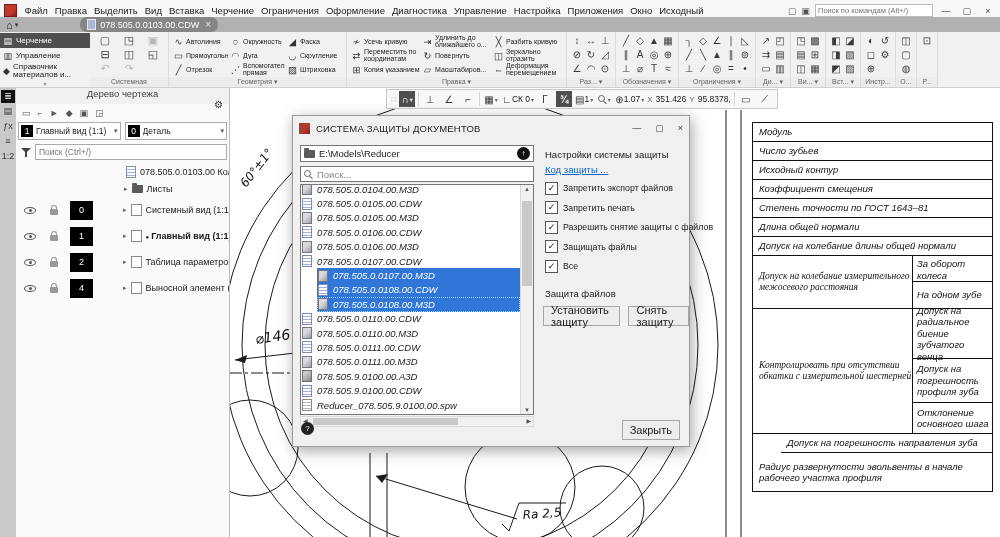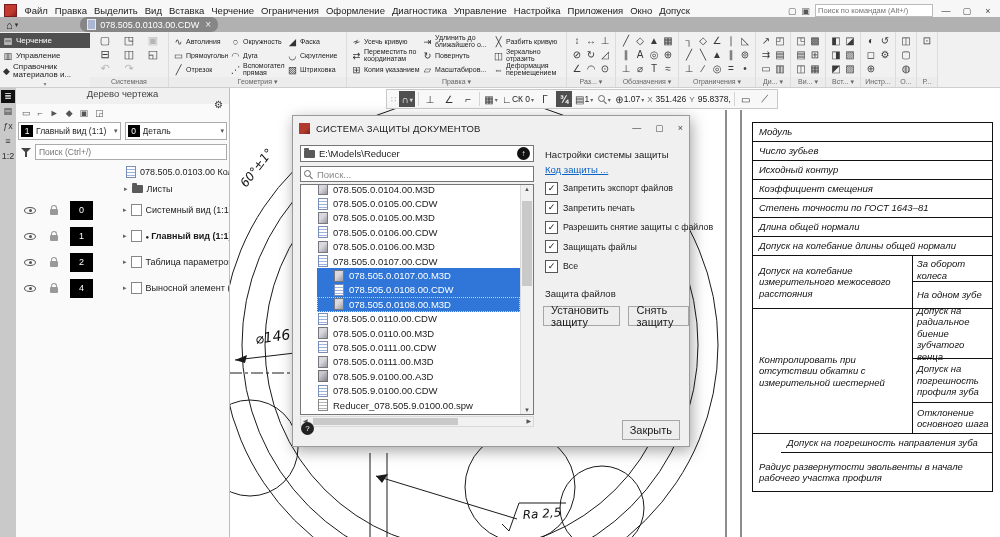--- a/index.html
+++ b/index.html
@@ -105,21 +105,21 @@
   .folder{width:11px;height:8px;background:#5a5a5a;border-radius:1px;position:relative;flex:none;}
   .folder::before{content:'';position:absolute;top:-2px;left:0;width:5px;height:2px;background:#5a5a5a;border-radius:1px 1px 0 0;}
   
   .drawing{position:absolute;left:230px;top:88px;width:770px;height:449px;background:#fff;overflow:hidden;}
   .cadtext{font:italic 12px "DejaVu Sans",sans-serif;fill:#111;}
   #param-table{position:absolute;left:522px;top:34px;width:241px;border:1.5px solid #111;
                font:italic 9.5px/11.5px "Liberation Sans",sans-serif;color:#111;box-sizing:border-box;background:#fff;}
   .trow{border-bottom:1px solid #111;display:flex;align-items:center;padding-left:6px;box-sizing:border-box;}
   .trow:last-child{border-bottom:none;}
   .trow.grp{padding-left:0;}
-  .gleft{width:160px;height:100%;border-right:1px solid #111;display:flex;align-items:center;padding-left:6px;box-sizing:border-box;}
+  .gleft{width:160px;height:100%;border-right:1px solid #111;display:flex;align-items:center;padding-left:6px;box-sizing:border-box;font-family:Liberation Serif, serif;}
   .gright{flex:1;display:flex;flex-direction:column;height:100%;}
   .gsub{border-bottom:1px solid #111;display:flex;align-items:center;padding-left:4px;box-sizing:border-box;}
   .gsub:last-child{border-bottom:none;}
   
   .dialog{position:absolute;left:292px;top:115px;width:398px;height:332px;background:#f0f0f0;
           border:1px solid #9a9a9a;box-shadow:2px 4px 14px rgba(0,0,0,.35);z-index:20;box-sizing:border-box;}
   .dlg-title{height:24px;display:flex;align-items:center;padding:0 6px;}
   .dlg-ico{width:11px;height:11px;background:linear-gradient(135deg,#b03a2e 60%,#7e211b);margin-right:6px;flex:none;}
   .dlg-title-text{font-size:9.5px;color:#222;letter-spacing:.2px;}
   .dlg-winbtns{margin-left:auto;display:flex;gap:14px;}
@@ -127,21 +127,21 @@
   .path-row{position:absolute;left:7px;top:29px;width:234px;height:17px;background:#fff;border:1px solid #767676;
             display:flex;align-items:center;gap:4px;padding:0 3px;box-sizing:border-box;}
   .path-text{font-size:9.5px;flex:1;}
   .upcirc{width:13px;height:13px;border-radius:50%;background:#111;color:#fff;font-size:8px;line-height:13px;text-align:center;flex:none;}
   .search-row{position:absolute;left:7px;top:50px;width:234px;height:16px;background:#fff;border:1px solid #767676;
               display:flex;align-items:center;gap:4px;padding:0 3px;box-sizing:border-box;}
   .search-ph{font-size:9.5px;color:#8a8a8a;}
   .file-list{position:absolute;left:7px;top:68px;width:234px;height:231px;background:#fff;border:1px solid #767676;
              box-sizing:border-box;overflow:hidden;padding-right:13px;}
   #file-rows{margin-top:-3px;}
-  .frow{height:14.4px;display:flex;align-items:center;gap:5px;padding:0 17px;font-size:9.5px;}
+  .frow{height:14.4px;display:flex;align-items:center;gap:5px;padding:0 1px;font-size:9.5px;font-style:italic;}
   .frow.sel{background:#2f76d8;color:#fff;margin-left:16px;}
   .frow.foc{outline:1px dotted #bcd6f2;outline-offset:-1px;}
   .ficon{width:8px;height:10px;flex:none;}
   .ficon.cdw{border:1px solid #7a8db8;background:repeating-linear-gradient(#fff,#fff 2px,#9db3e0 2px,#9db3e0 3px);}
   .ficon.m3d{border:1px solid #77777f;background:linear-gradient(135deg,#d9d9de 40%,#9a9aa4);}
   .ficon.a3d{border:1px solid #6d6d74;background:linear-gradient(135deg,#c9c9cf 30%,#84848e);}
   .ficon.spw{border:1px solid #888;background:repeating-linear-gradient(#fff,#fff 2px,#b5b5b5 2px,#b5b5b5 3px);}
   .vscroll{position:absolute;right:0;top:0;bottom:0;width:12px;background:#f1f1f1;border-left:1px solid #d9d9d9;}
   .vscroll .arr{position:absolute;left:0;right:0;text-align:center;font-size:6px;color:#555;}
   .vscroll .thumb{position:absolute;left:1px;right:1px;top:16px;height:85px;background:#c9c9c9;}
@@ -176,21 +176,21 @@
         <span class="menu-item">Вид</span>
         <span class="menu-item">Вставка</span>
         <span class="menu-item">Черчение</span>
         <span class="menu-item">Ограничения</span>
         <span class="menu-item">Оформление</span>
         <span class="menu-item">Диагностика</span>
         <span class="menu-item">Управление</span>
         <span class="menu-item">Настройка</span>
         <span class="menu-item">Приложения</span>
         <span class="menu-item">Окно</span>
-        <span class="menu-item">Допуск</span>
+        <span class="menu-item">Исходный</span>
       </div>
     <div class="mb-right">
       <span class="mb-ic">▢</span>
       <span class="mb-ic">▣</span>
       <input class="cmd-search" placeholder="Поиск по командам (Alt+/)" style="">
       <span class="winbtn">—</span>
       <span class="winbtn">▢</span>
       <span class="winbtn">×</span>
     </div>
   </div>

